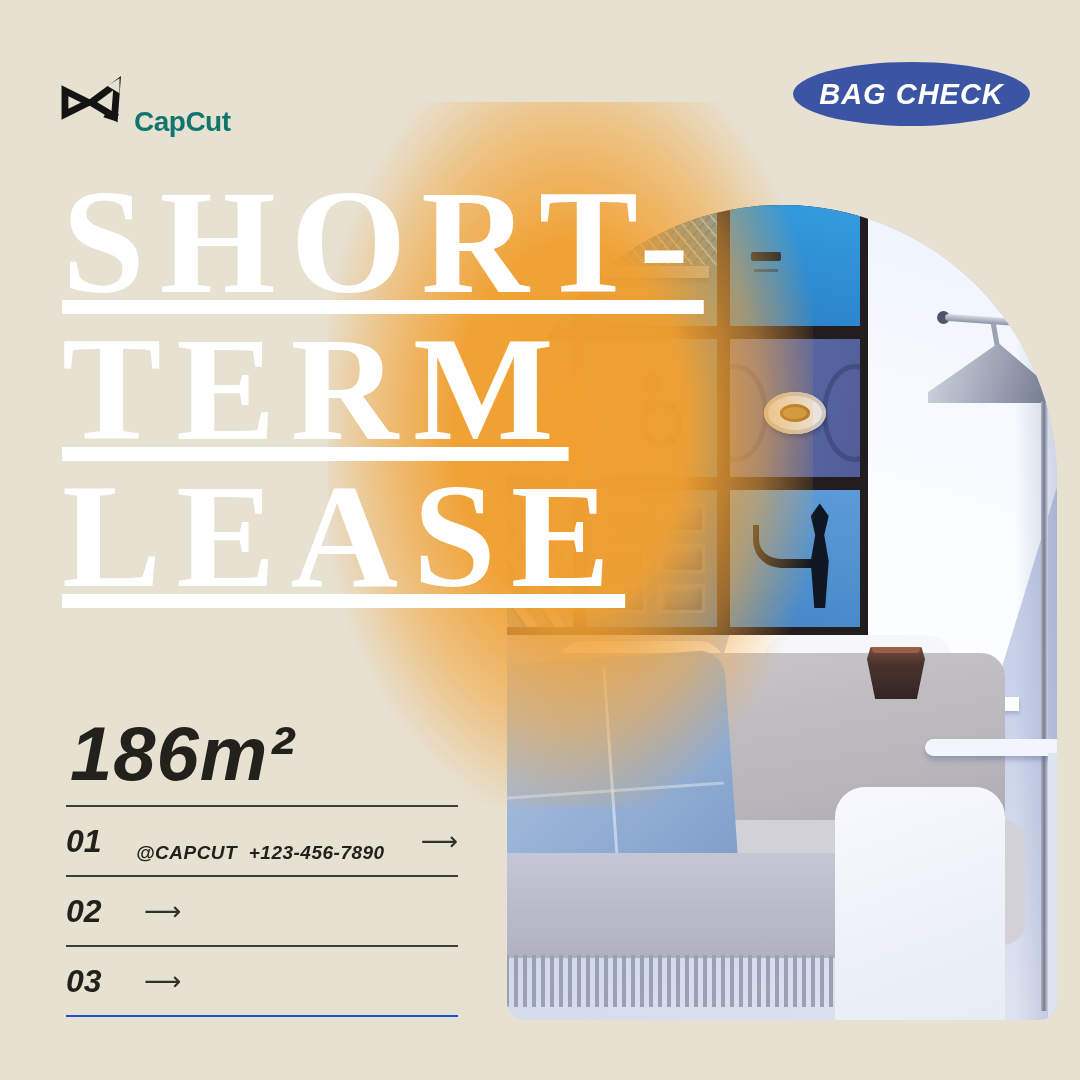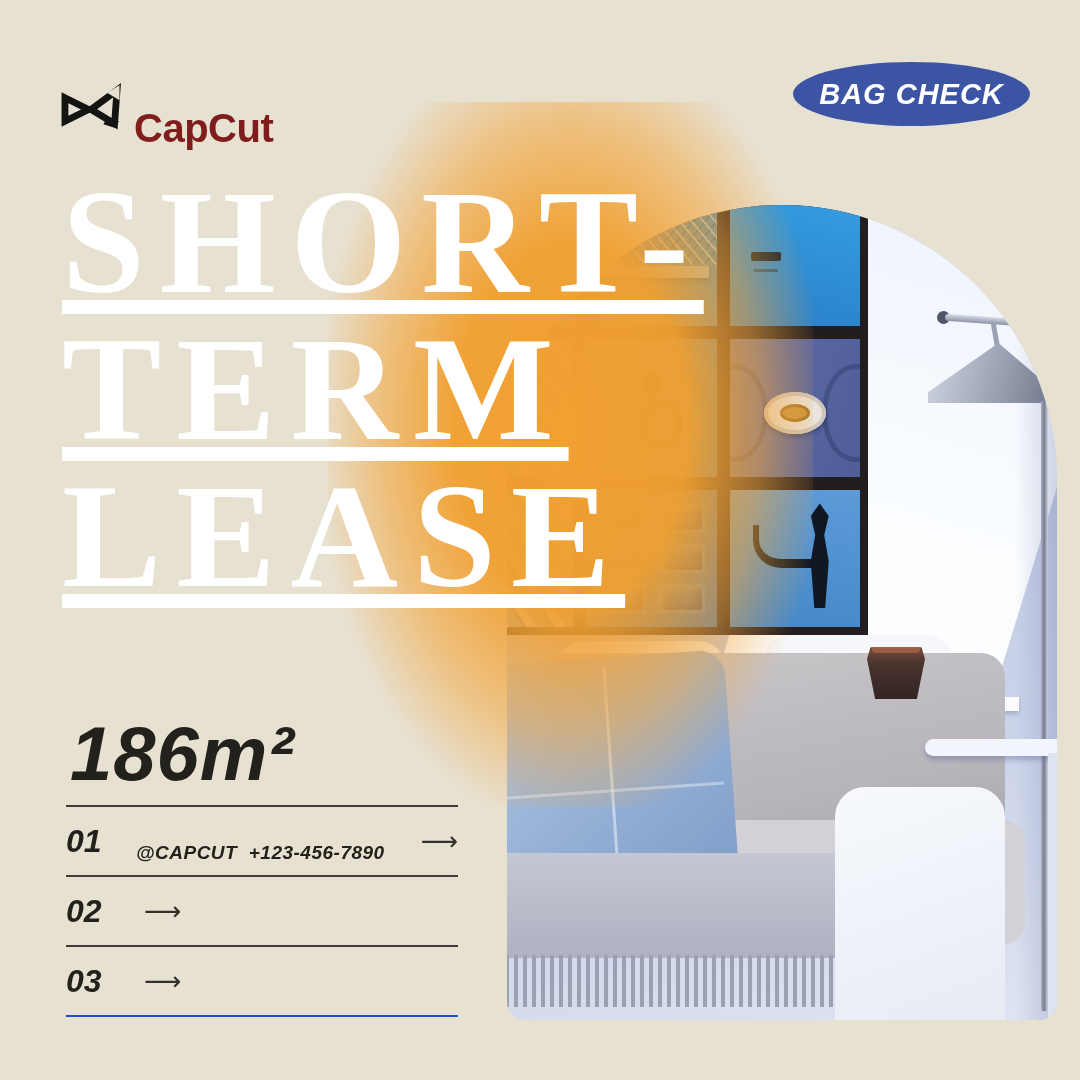--- a/index.html
+++ b/index.html
@@ -5,21 +5,21 @@
   html,body{margin:0;padding:0;background:#e7e1d2;}
   .canvas{
     position:relative;width:1080px;height:1080px;overflow:hidden;
     background:#e7e1d2;
     font-family:"Liberation Sans", sans-serif;
   }
   
   .logo{position:absolute;left:60px;top:62px;display:flex;align-items:center;gap:12px;}
   .logo svg{display:block;}
   .logo .wordmark{
-    font-size:40px;font-weight:800;color:#7f1d1d;letter-spacing:-0.5px;margin-top:44px;
+    font-size:28px;font-weight:800;color:#0f766e;letter-spacing:-0.5px;margin-top:44px;
   }
   .badge{
     position:absolute;right:50px;top:62px;width:237px;height:64px;
     background:#3b54a4;border-radius:50%;
     display:flex;align-items:center;justify-content:center;
   }
   .badge span{
     color:#ffffff;font-style:italic;font-weight:700;font-size:29px;letter-spacing:1px;text-align:right;
   }
   

